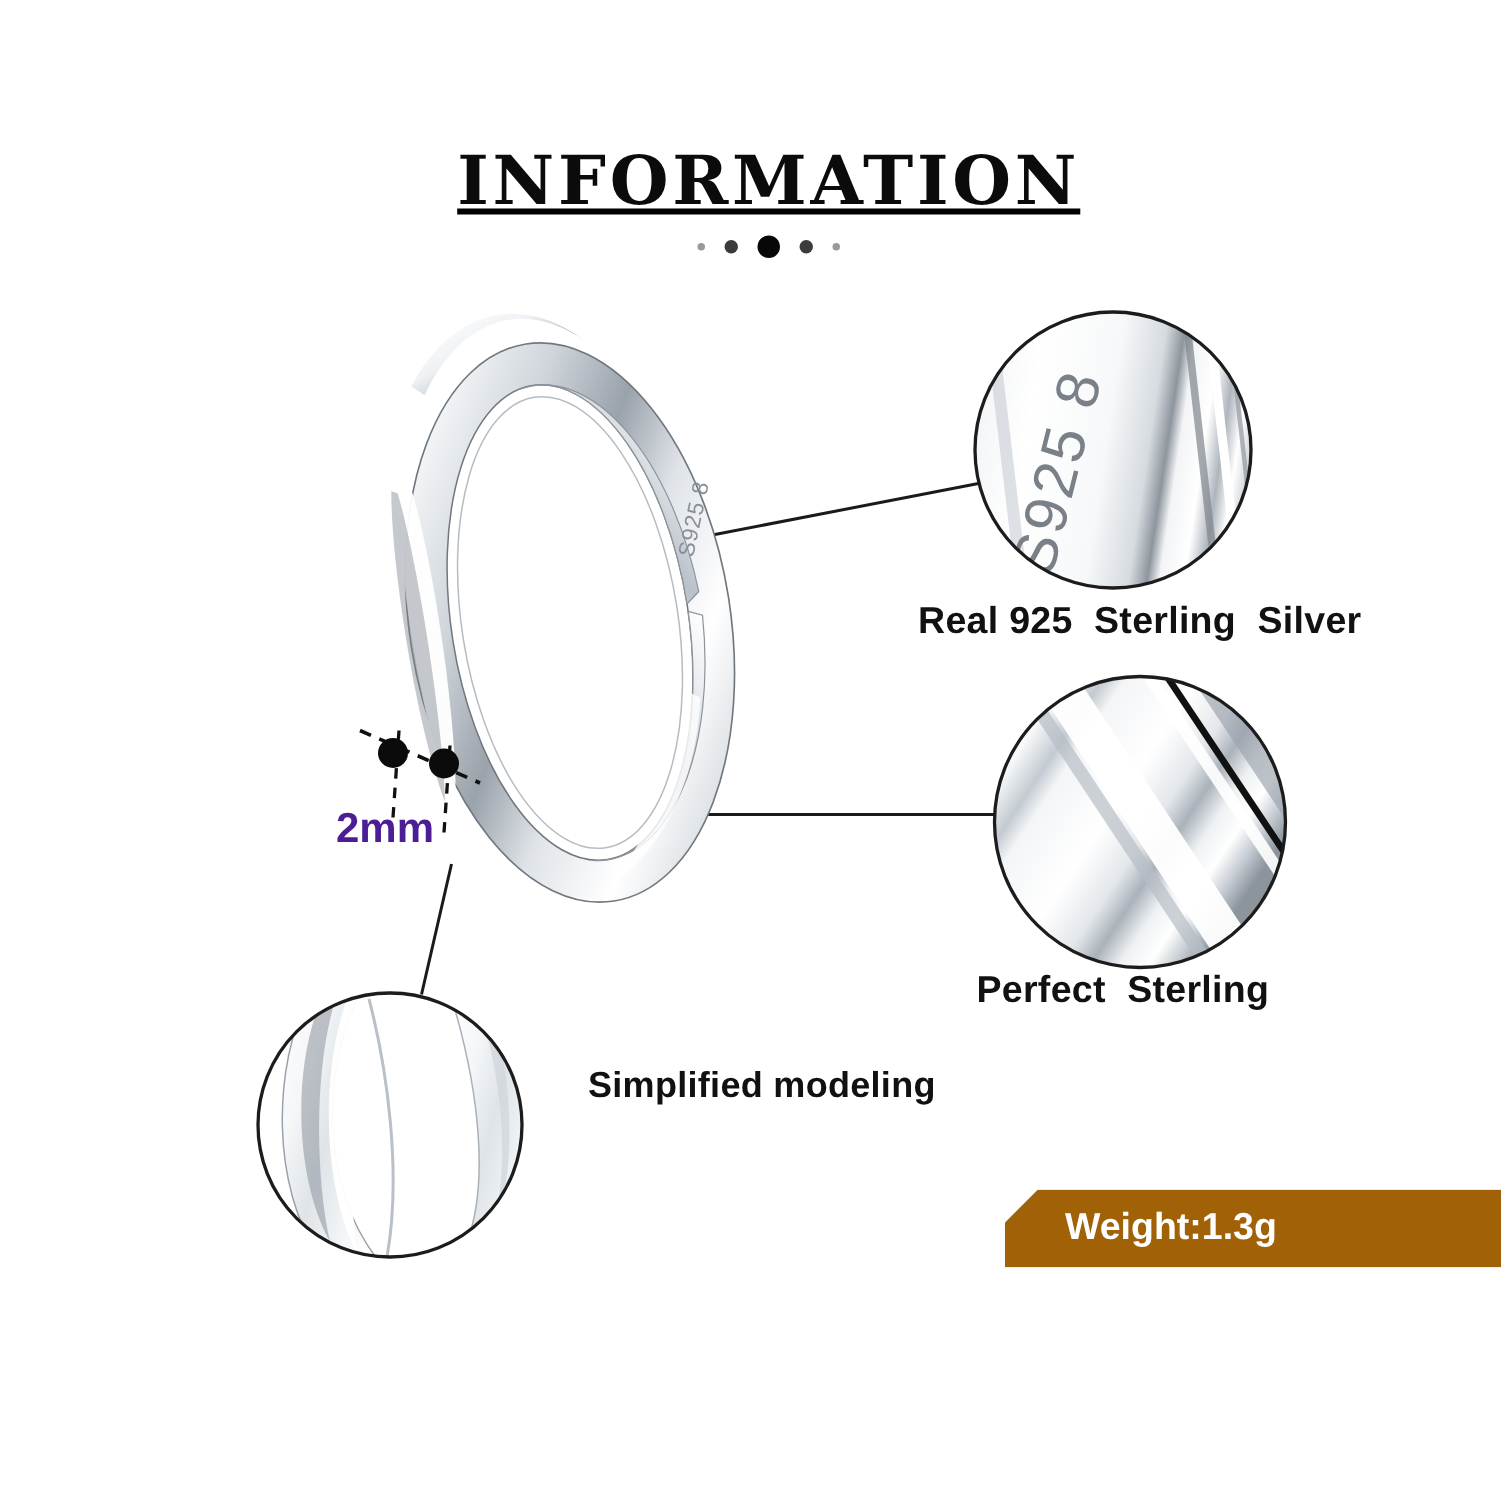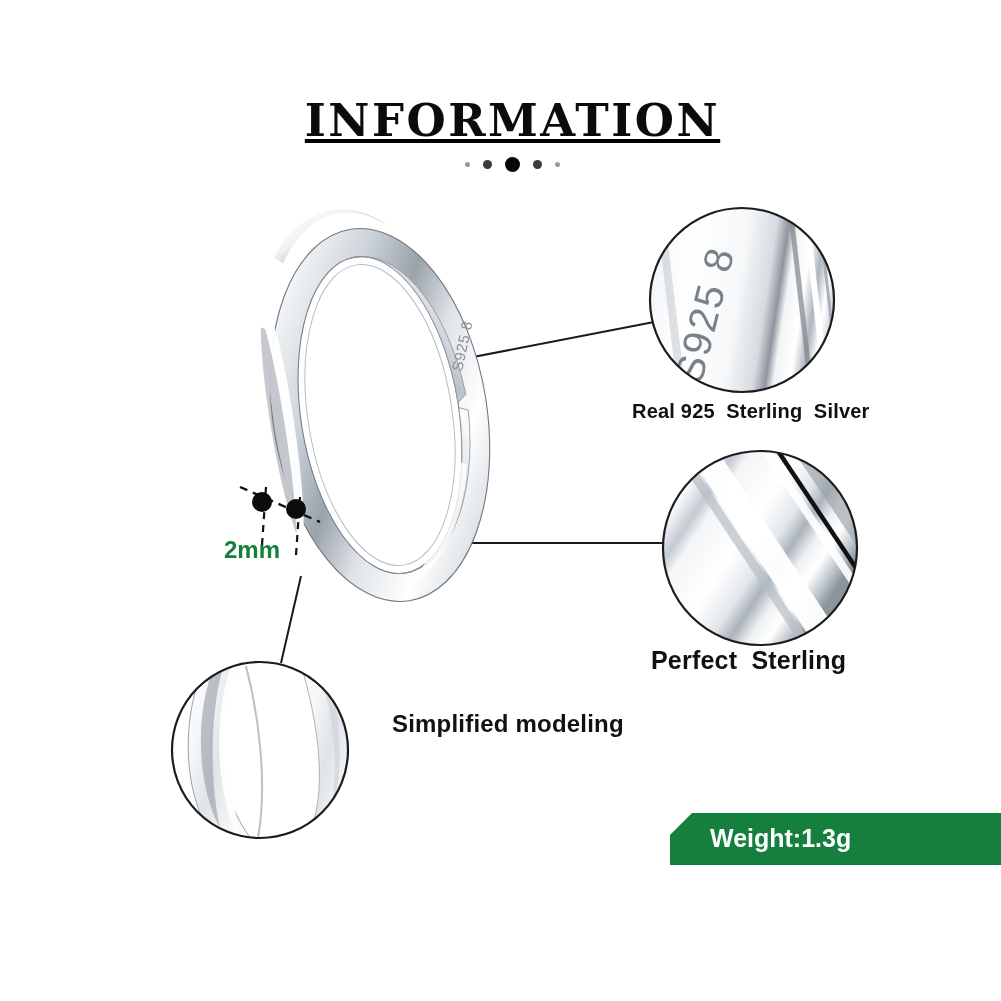--- a/index.html
+++ b/index.html
@@ -57,54 +57,54 @@
 
   
   .callout-label {
     position: absolute;
     font-family: "Liberation Sans", sans-serif;
     font-weight: bold;
     color: #111111;
     white-space: pre;
   }
   #label-925 {
-    left: 632px;
+    left: 612px;
     top: 400px;
-    font-size: 20px;
+    font-size: 25px;
     letter-spacing: 0.2px;
   }
   #label-polished {
     left: 651px;
     top: 646px;
     font-size: 25px;
     letter-spacing: 0.2px;
   }
   #label-modeling {
     left: 358px;
     top: 710px;
     font-size: 24px;
     letter-spacing: 0.2px;
     margin-left: 34px;
   }
   #label-2mm {
     left: 224px;
     top: 536px;
-    font-size: 24px;
+    font-size: 28px;
     font-weight: bold;
-    color: #15803d;
+    color: #4c1d95;
   }
 
   
   #weight-badge {
     position: absolute;
     left: 670px;
-    top: 813px;
+    top: 793px;
     width: 331px;
     height: 52px;
-    background: #15803d;
+    background: #a16207;
     -webkit-clip-path: polygon(22px 0, 100% 0, 100% 100%, 0 100%, 0 22px);
     clip-path: polygon(22px 0, 100% 0, 100% 100%, 0 100%, 0 22px);
   }
   #weight-text {
     position: absolute;
     left: 40px;
     top: 11px;
     color: #ffffff;
     font-family: "Liberation Sans", sans-serif;
     font-weight: bold;

